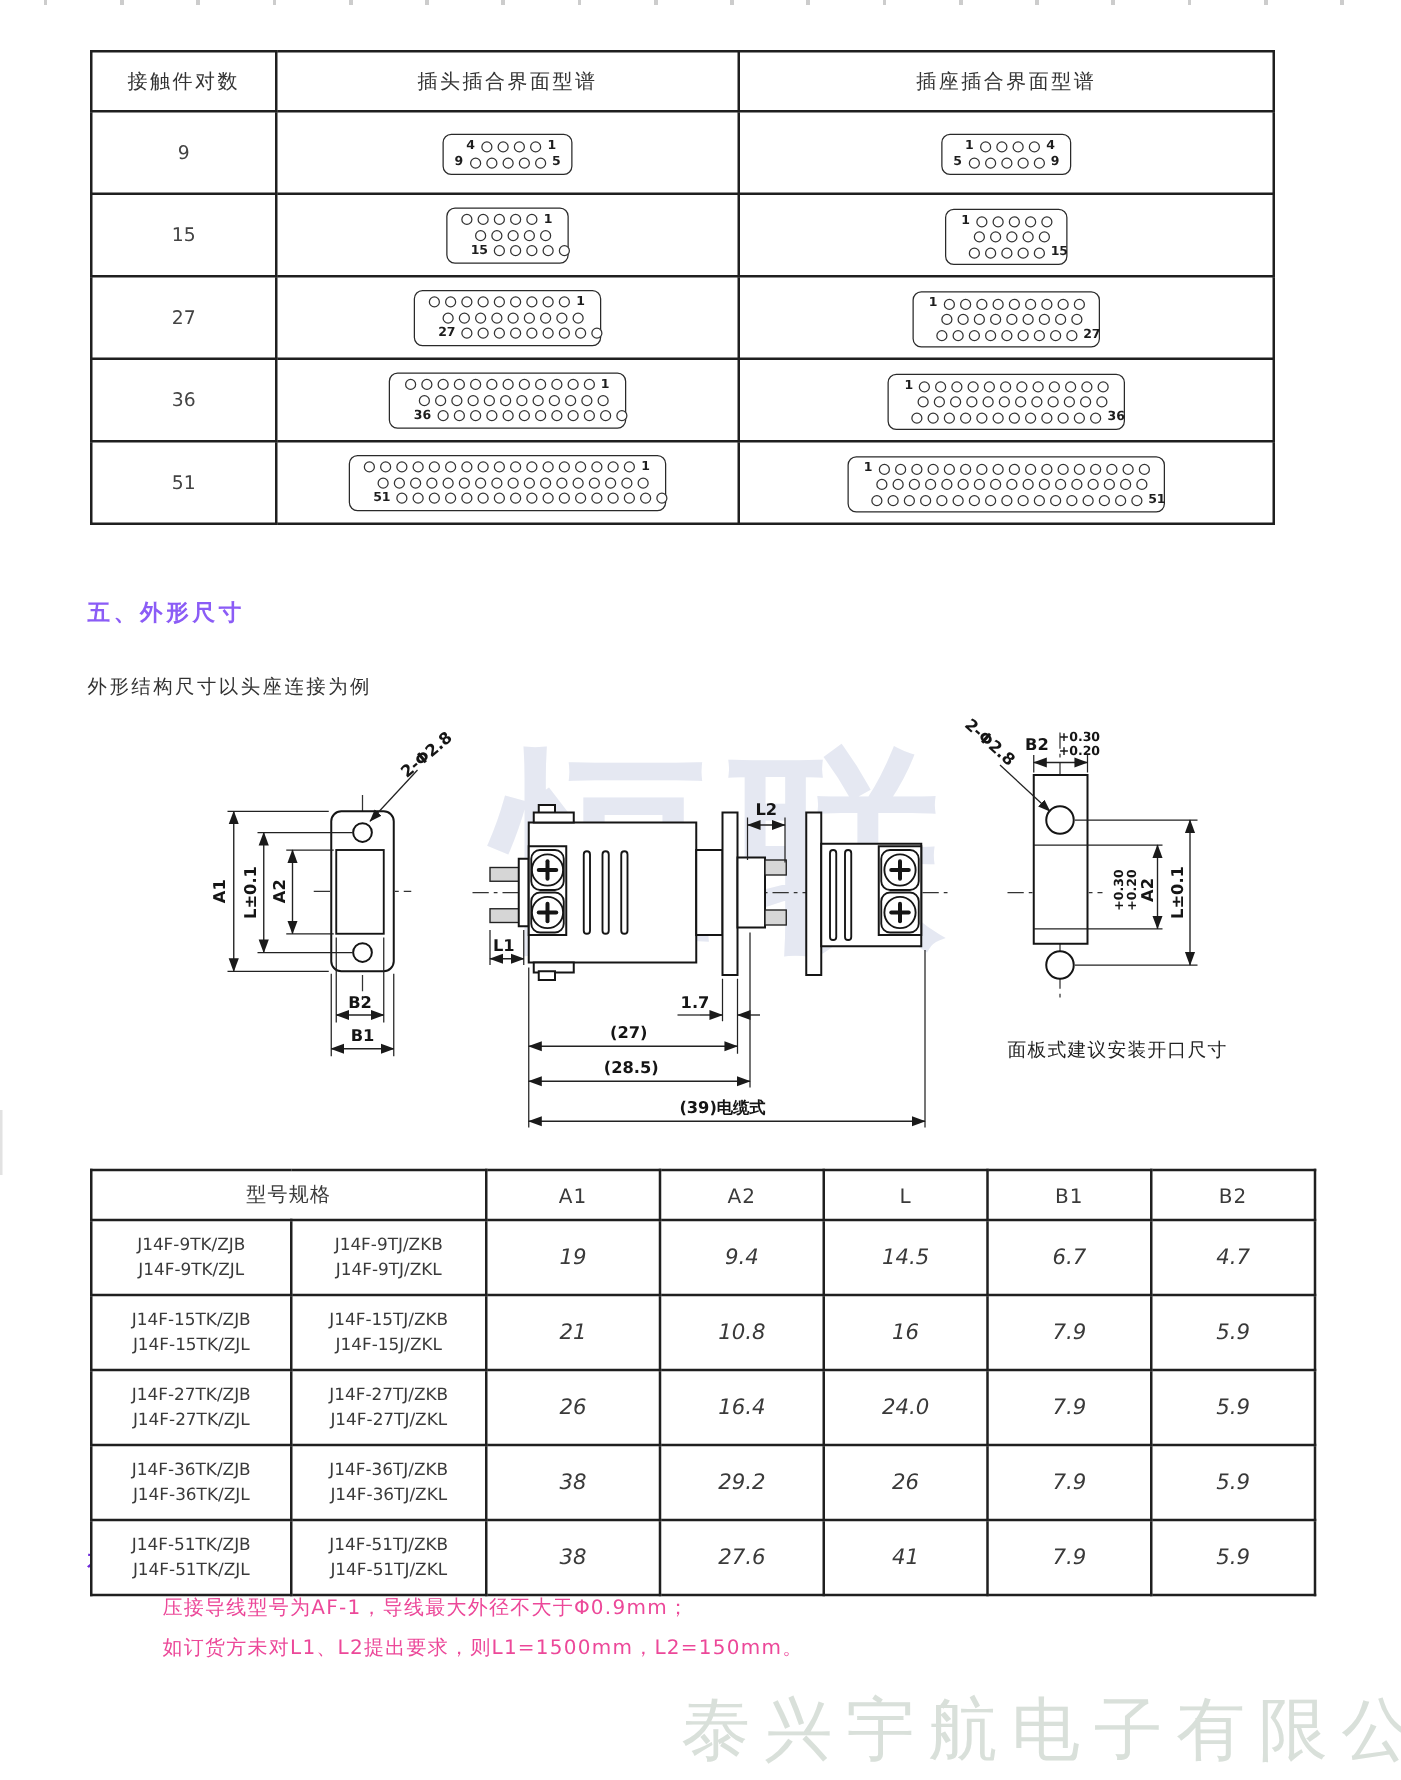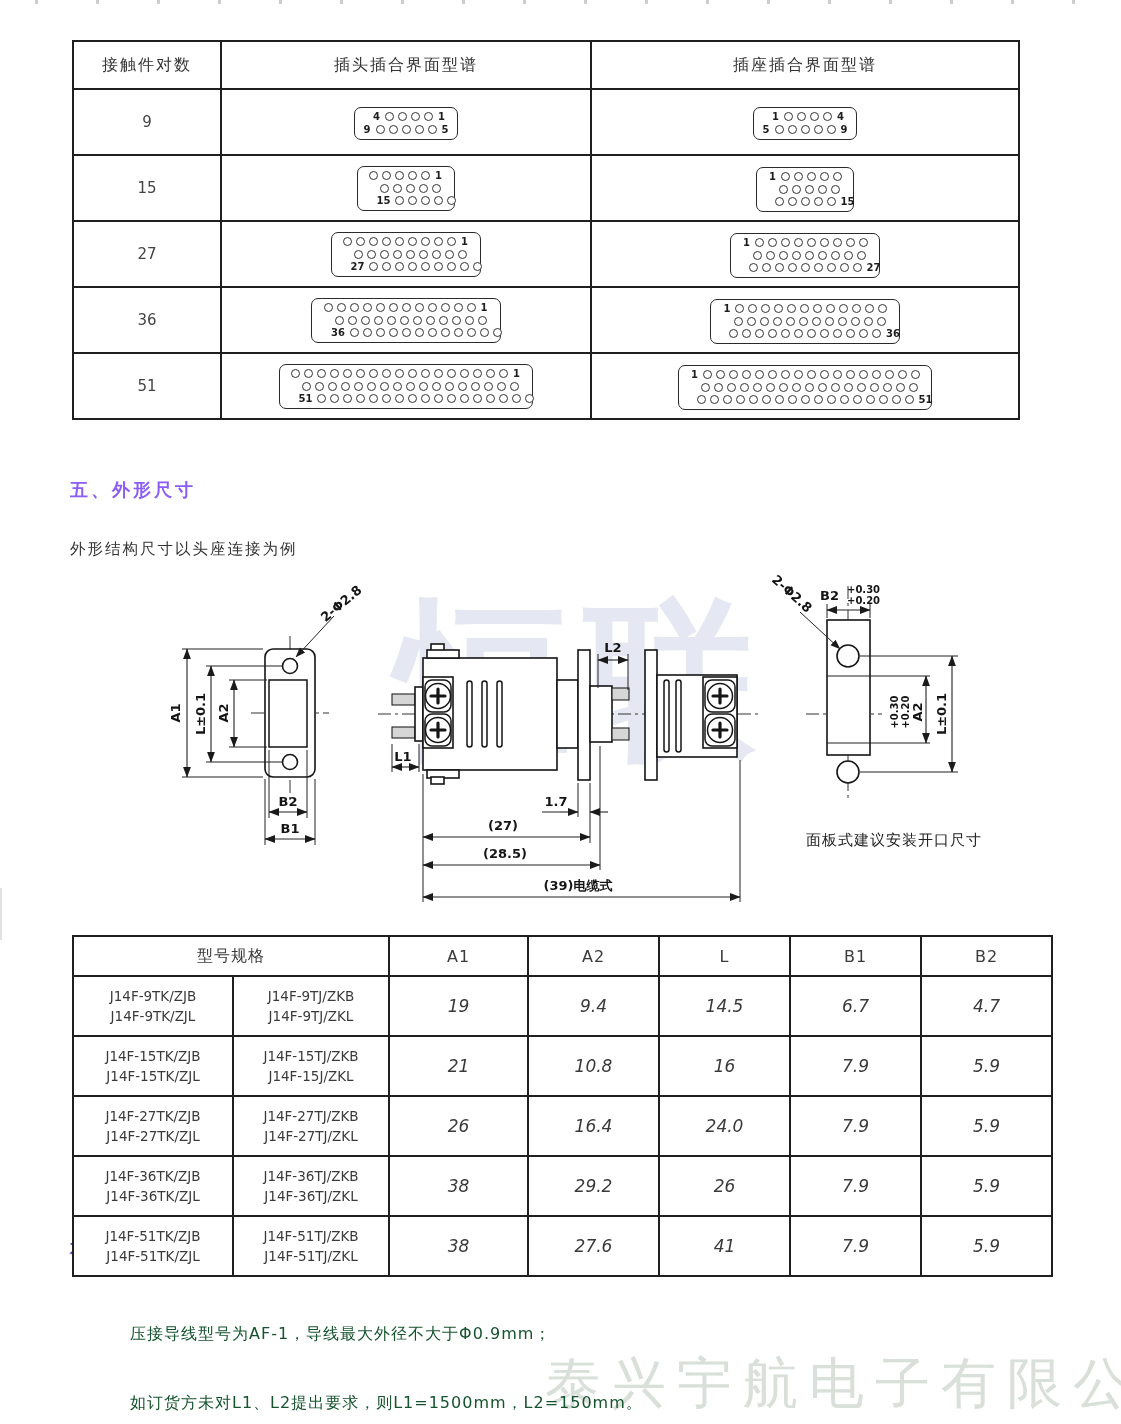--- a/index.html
+++ b/index.html
@@ -28,21 +28,21 @@
     border:1.6px solid #2a2a2a;border-radius:7px;padding:4px 8px;background:#fff;}
   .pin-row{display:flex;align-items:center;column-gap:4px;}
   .pin{width:9px;height:9px;border:1.4px solid #333;border-radius:50%;box-sizing:border-box;background:#fff;}
   .pin-lbl{font-size:10px;font-weight:bold;color:#1d1d1d;line-height:1;margin:0 1px;}
 
   
   .sec5-title{position:absolute;left:70px;top:478px;font-size:18px;font-weight:600;color:#8b5cf6;letter-spacing:3px;}
   .sec5-sub{position:absolute;left:70px;top:539px;font-size:15.5px;color:#333;letter-spacing:2px;}
   .sec6-title{position:absolute;left:70px;top:1238px;font-size:15px;font-weight:600;color:#6d28d9;letter-spacing:3px;}
   #sec6lines{position:absolute;left:130px;top:1276px;z-index:1;}
-  .sec6-line{font-size:16px;color:#14532d;letter-spacing:1px;margin-bottom:11px;white-space:nowrap;margin-top:48px;}
+  .sec6-line{font-size:16px;color:#ec4899;letter-spacing:1px;margin-bottom:11px;white-space:nowrap;}
 
   
   .spec-table{position:absolute;left:72px;top:935px;width:979px;z-index:1;
     border-collapse:collapse;table-layout:fixed;background:#fff;}
   .spec-table th,.spec-table td{border:2px solid #1f1f1f;text-align:center;vertical-align:middle;color:#3a3a3a;}
   .spec-table thead th{height:36px;font-size:16px;font-weight:500;letter-spacing:1px;}
   .spec-table tbody tr{height:60px;}
   .model-cell{font-size:13.5px;line-height:1.5;white-space:nowrap;}
   .value-cell{font-size:17px;font-style:italic;}
 

